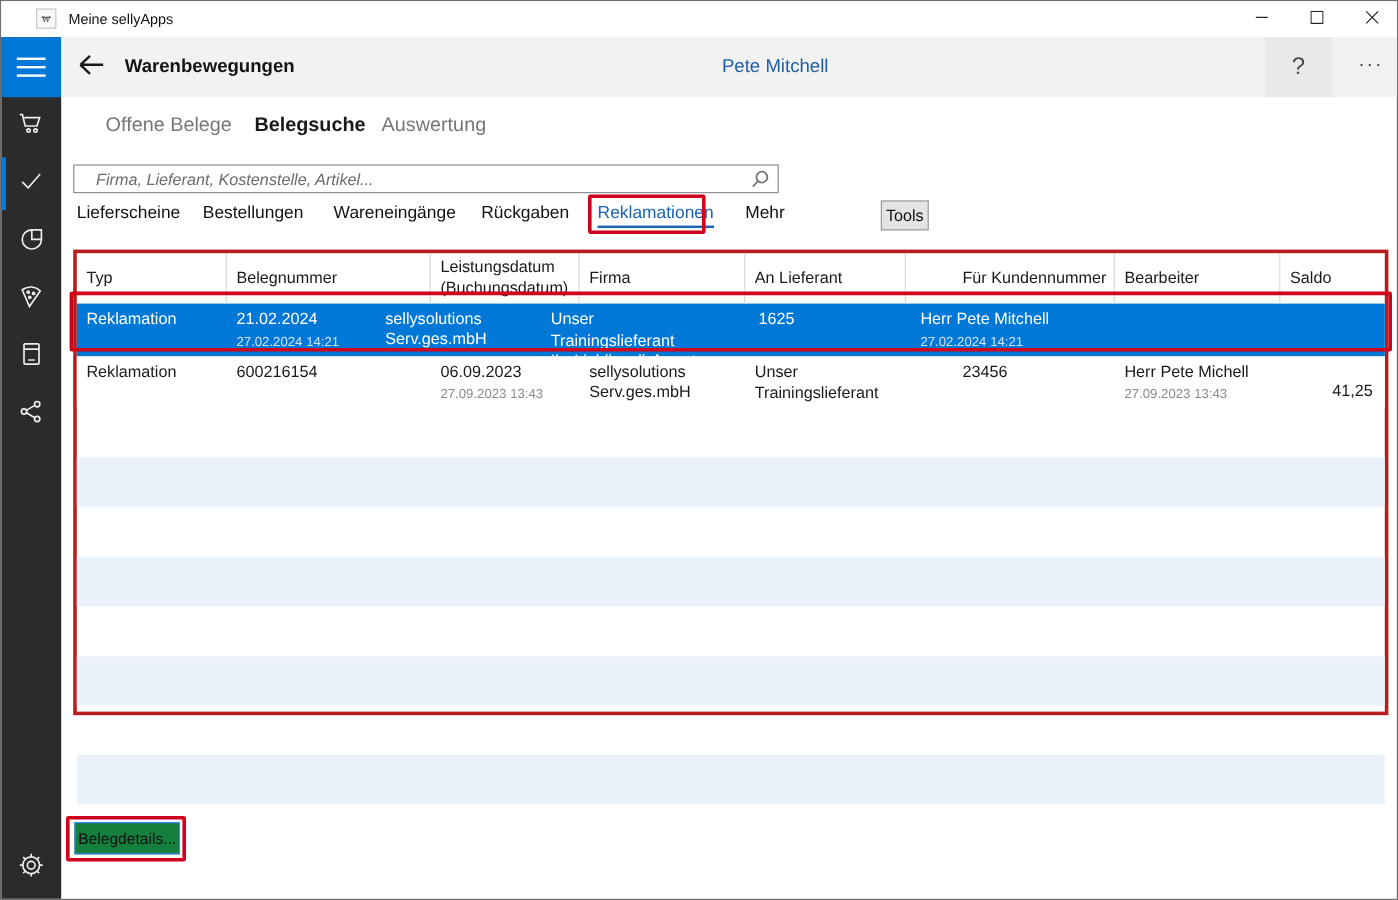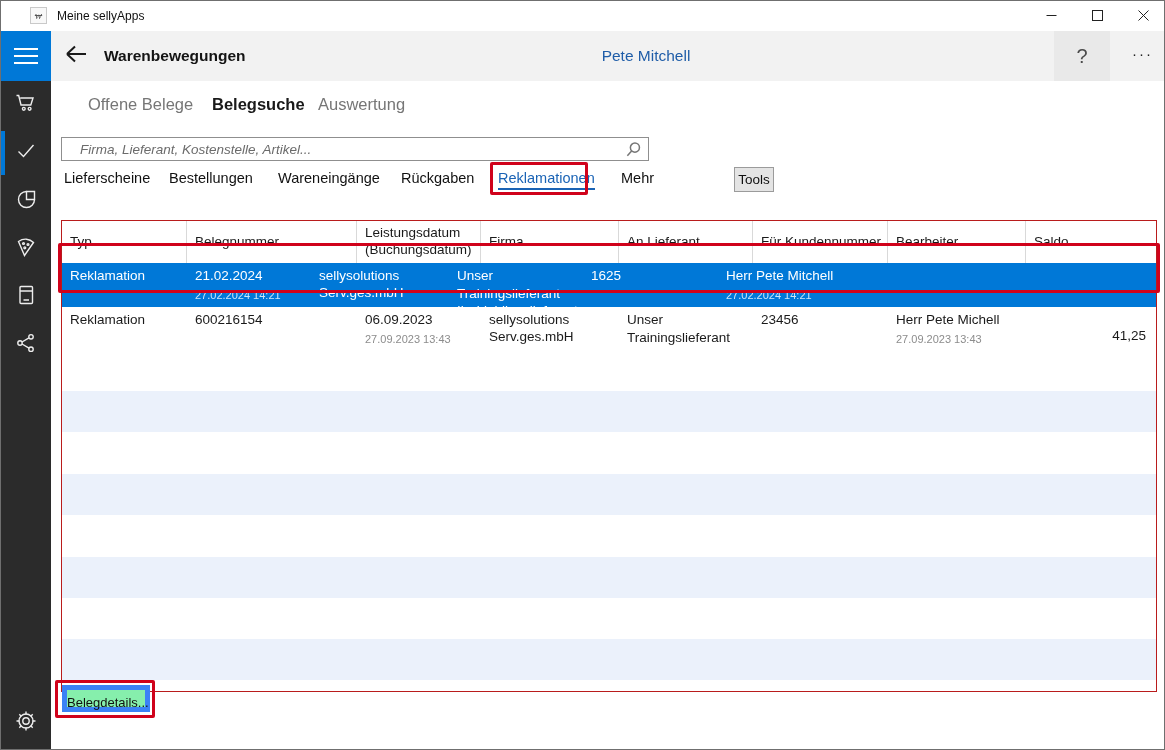--- a/index.html
+++ b/index.html
@@ -46,25 +46,25 @@
   #search-icon{position:absolute;right:6px;top:3px;}
   #search-icon svg{stroke:#767676;stroke-width:1.6;fill:none;}
 
   
   .filter{position:absolute;top:169px;font-size:14.5px;color:#111;}
   #filter-0{left:63px;} #filter-1{left:168px;} #filter-2{left:277px;} #filter-3{left:400px;} #filter-5{left:620px;}
   #filter-4{left:497px;color:#1a63b5;border-bottom:2px solid #1a63b5;padding-bottom:2px;}
   #tools-button{left:733px;top:166px;width:40px;height:25px;background:#e4e4e4;border:1px solid #9b9b9b;font-size:13.5px;color:#111;text-align:center;line-height:23px;}
 
   
-  #table{left:60px;top:219px;width:1096px;height:472px;border:1px solid #b91c1c;background:#fff;}
+  #table{left:60px;top:207px;width:1096px;height:388px;border:3px solid #b91c1c;background:#fff;}
   .trow{display:flex;width:100%;}
   .cell{flex:0 0 auto;padding:4px 0 0 8px;overflow:hidden;}
   .c0{width:125px;} .c1{width:170px;} .c2{width:124px;} .c3{width:138px;}
-  .c4{width:134px;} .c5{width:135px;} .c6{width:138px;} .c7{width:130px;flex:1 1 auto;}
+  .c4{width:134px;} .c5{width:135px;margin-left:39px;} .c6{width:138px;} .c7{width:130px;flex:1 1 auto;}
   #thead{height:42px;font-size:13.5px;color:#1a1a1a;}
   #thead .cell{border-right:1px solid #d9d9d9;display:flex;flex-direction:column;justify-content:center;padding-top:0;line-height:1.25;}
   #thead .cell:last-child{border-right:none;}
   .drow{font-size:13.5px;}
   .drow .line1{line-height:18px;}
   .drow .line2{line-height:16px;}
   .drow .sub{font-size:11px;line-height:14px;margin-top:3px;}
   #row-0{height:44px;background:#0078d7;color:#fff;}
   #row-0 .sub{color:#cde5f7;}
   #row-1{height:42px;background:#fff;color:#1a1a1a;}
@@ -73,21 +73,21 @@
   .stripe{width:100%;}
   .stripe.blue{background:#ebf1fb;}
 
   
   .annotation{position:absolute;border:3px solid #d0021b;border-radius:2px;pointer-events:none;}
   #annot-filter{left:489px;top:161px;width:98px;height:33px;}
   #annot-row{left:57px;top:242px;width:1102px;height:50px;}
   #annot-button{left:54px;top:679px;width:100px;height:38px;}
 
   
-  #details-button{left:61px;top:684px;width:88px;height:27px;background:#86efac;border:5px solid #3b82f6;font-size:13px;color:#111;text-align:center;line-height:25px;}
+  #details-button{left:61px;top:684px;width:88px;height:27px;background:#15803d;border:1px solid #3b82f6;font-size:13px;color:#111;text-align:center;line-height:25px;}
 </style>
 </head>
 <body>
 
 <div id="window">
 
   <div id="titlebar" class="abs">
     <div id="app-logo" class="abs">w</div>
     <div id="app-title" class="abs">Meine sellyApps</div>
     <div id="btn-min" class="abs winbtn">

